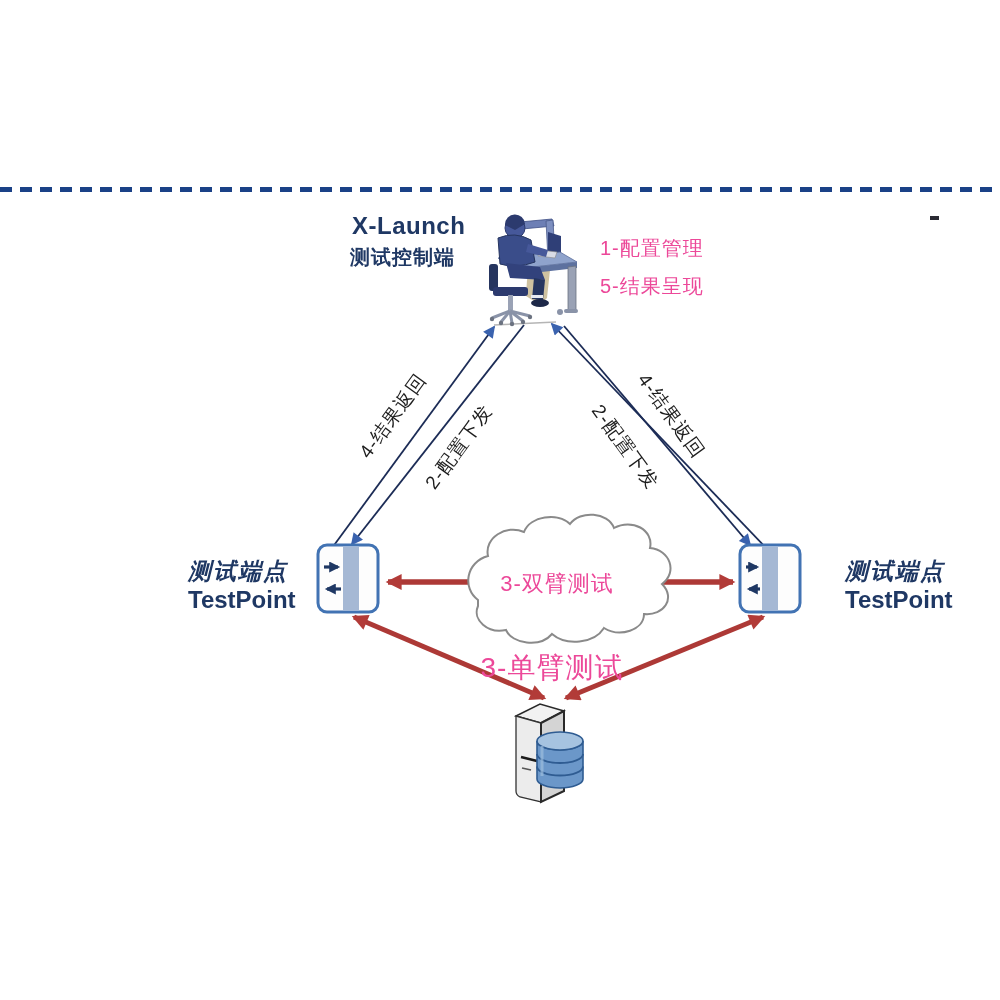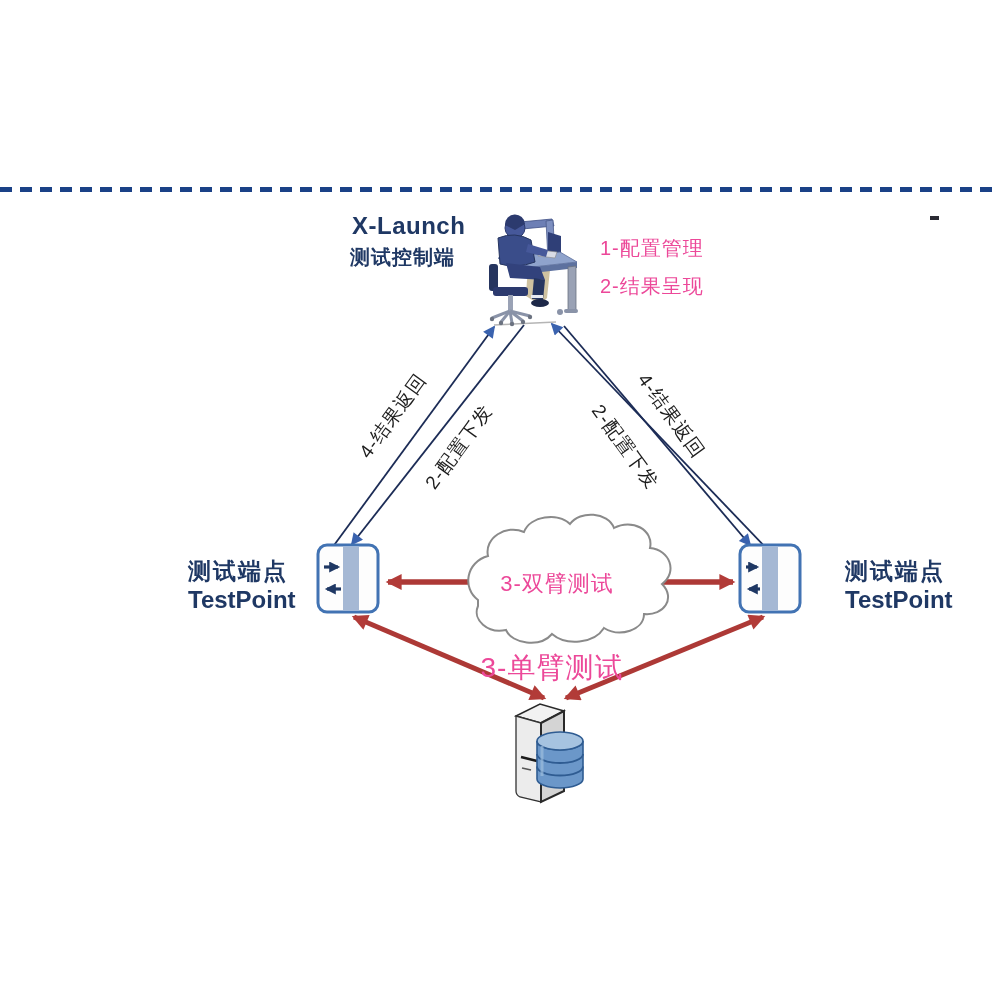--- a/index.html
+++ b/index.html
@@ -11,21 +11,21 @@
     position:absolute;left:0;top:187px;width:1000px;height:4.5px;
     background:repeating-linear-gradient(to right,#1a4187 0 12px,rgba(0,0,0,0) 12px 20px);
   }
   .tick{position:absolute;left:930px;top:216px;width:9px;height:3.5px;background:#2b2b33;}
   .abs{position:absolute;white-space:nowrap;}
   .navy{color:#1f3864;font-weight:bold;}
   .blk{color:#ec4899;}
   .title-en{font-size:24px;letter-spacing:.5px;}
   .title-cn{font-size:20px;letter-spacing:1px;}
   .note{font-size:20px;letter-spacing:1px;}
-  .ep-cn{font-size:23px;letter-spacing:2px;line-height:1.35;}
+  .ep-cn{font-size:23px;letter-spacing:2px;line-height:1.35;font-style:italic;}
   .ep-en{font-size:24px;line-height:1.2;}
   .flow-label{font-size:19px;color:#1c1c1c;letter-spacing:1px;transform-origin:center center;}
   .cloud-label{font-size:22px;letter-spacing:1px;}
   .big-label{font-size:28px;letter-spacing:1px;}
   .center{transform:translate(-50%,-50%);}
   svg.layer{position:absolute;left:0;top:0;}
 </style>
 </head>
 <body>
 
@@ -131,21 +131,21 @@
         <ellipse cx="560" cy="741" rx="23" ry="9" fill="#a6c3e0" stroke="#2f5c92" stroke-width="1.6"></ellipse>
         <line x1="542" y1="746" x2="542" y2="776" stroke="#9dbede" stroke-width="3" opacity="0.7"></line>
       </g>
     </g>
   </svg>
 
   <div class="abs navy title-en" style="left:352px;top:212px;">X-Launch</div>
   <div class="abs navy title-cn" style="left:350px;top:244px;">测试控制端</div>
 
   <div class="abs blk note" style="left:600px;top:235px;">1-配置管理</div>
-  <div class="abs blk note" style="left:600px;top:273px;">2-结果呈现</div>
+  <div class="abs blk note" style="left:600px;top:273px;">5-结果呈现</div>
 
   <div class="abs flow-label center" style="left:393px;top:416px;transform:translate(-50%,-50%) rotate(-54deg);">4-结果返回</div>
   <div class="abs flow-label center" style="left:459px;top:447px;transform:translate(-50%,-50%) rotate(-54deg);">2-配置下发</div>
   <div class="abs flow-label center" style="left:671px;top:416px;transform:translate(-50%,-50%) rotate(54deg);">4-结果返回</div>
   <div class="abs flow-label center" style="left:625px;top:447px;transform:translate(-50%,-50%) rotate(54deg);">2-配置下发</div>
 
   <div class="abs navy ep-cn" style="left:188px;top:556px;">测试端点</div>
   <div class="abs navy ep-en" style="left:188px;top:586px;">TestPoint</div>
   <div class="abs navy ep-cn" style="left:845px;top:556px;">测试端点</div>
   <div class="abs navy ep-en" style="left:845px;top:586px;">TestPoint</div>

